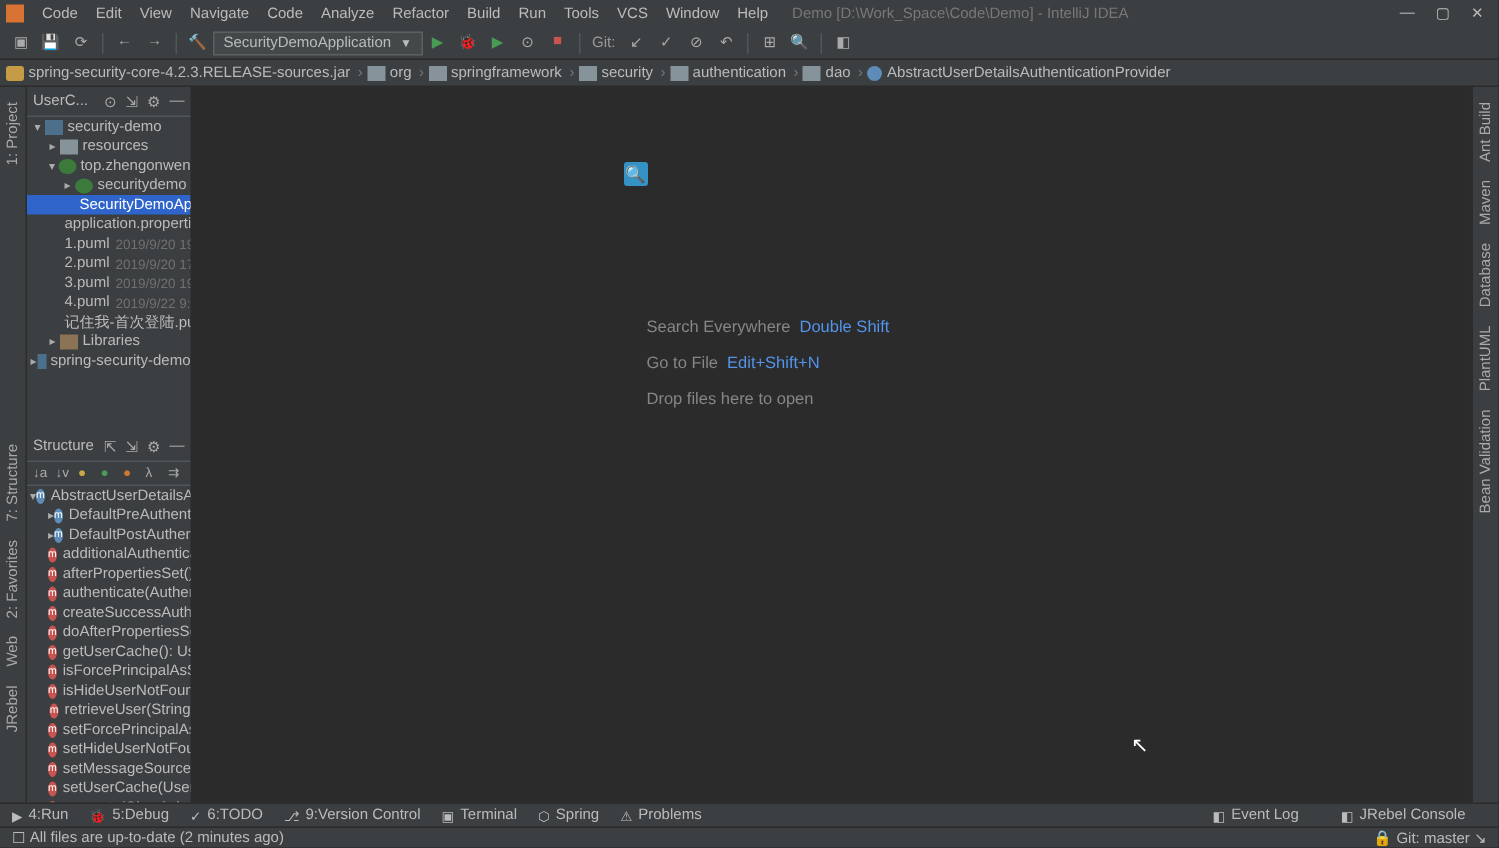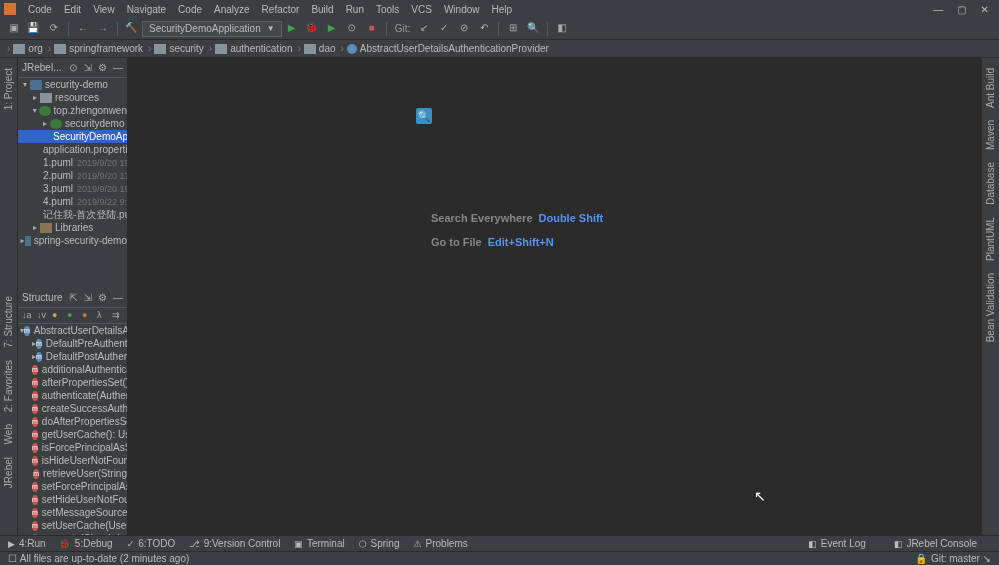--- a/index.html
+++ b/index.html
@@ -65,21 +65,21 @@
 .struct-tree { flex: 1; overflow: hidden; font-size: 10px; }
 .struct-row { display: flex; align-items: center; height: 13px; padding-left: 2px; white-space: nowrap; }
 .m-icon { width: 10px; height: 10px; border-radius: 50%; margin-right: 4px; display: inline-block; font-size: 7px; text-align: center; line-height: 10px; color: #fff; }
 .m-red { background: #c75450; }
 .m-blue { background: #5e8cb8; }
 
 
 .editor-area { flex: 1; background: #2b2b2b; position: relative; }
 .floating-icon { position: absolute; left: 288px; top: 50px; width: 16px; height: 16px; background: #3592c4; border-radius: 2px; display: flex; align-items: center; justify-content: center; color: #fff; font-size: 11px; }
 .hints { position: absolute; left: 303px; top: 148px; font-size: 11px; line-height: 24px; }
-.hints div { color: #868686; font-weight: bold; }
+.hints div { color: #868686; }
 .hints .key { color: #5394ec; margin-left: 6px; }
 
 
 .right-gutter { width: 18px; background: #3b3f41; border-left: 1px solid #2b2b2b; display: flex; flex-direction: column; align-items: center; padding-top: 4px; }
 
 
 .bottom-tools { position: absolute; bottom: 14px; left: 0; right: 0; height: 16px; background: #3b3f41; display: flex; align-items: center; padding: 0 8px; font-size: 10px; border-top: 1px solid #2b2b2b; }
 .bt-item { display: flex; align-items: center; margin-right: 14px; cursor: pointer; }
 .bt-item .bt-icon { margin-right: 4px; font-size: 9px; }
 .bt-right { margin-left: auto; display: flex; gap: 14px; }
@@ -99,20 +99,21 @@
   <span class="menu-item">Navigate</span>
   <span class="menu-item">Code</span>
   <span class="menu-item">Analyze</span>
   <span class="menu-item">Refactor</span>
   <span class="menu-item">Build</span>
   <span class="menu-item">Run</span>
   <span class="menu-item">Tools</span>
   <span class="menu-item">VCS</span>
   <span class="menu-item">Window</span>
   <span class="menu-item">Help</span>
+  <span class="title">Demo [D:\Work_Space\Code\Demo] - IntelliJ IDEA</span>
   <div class="win-controls">
     <span>—</span>
     <span>▢</span>
     <span>✕</span>
   </div>
 </div>
 
 <div class="toolbar">
   <span class="tb-icon">▣</span>
   <span class="tb-icon">💾</span>
@@ -138,20 +139,24 @@
   <span class="tb-icon">⊘</span>
   <span class="tb-icon">↶</span>
   <span class="sep"></span>
   <span class="tb-icon">⊞</span>
   <span class="tb-icon">🔍</span>
   <span class="sep"></span>
   <span class="tb-icon">◧</span>
 </div>
 
 <div class="breadcrumb">
+  <span class="bc-item">
+      <span class="bc-icon bc-jar"></span>
+      <span>spring-security-core-4.2.3.RELEASE-sources.jar</span>
+    </span>
     <span class="bc-sep">›</span>
   <span class="bc-item">
       <span class="bc-icon bc-folder"></span>
       <span>org</span>
     </span>
     <span class="bc-sep">›</span>
   <span class="bc-item">
       <span class="bc-icon bc-folder"></span>
       <span>springframework</span>
     </span>
@@ -182,21 +187,21 @@
   <div class="left-gutter">
     <span class="gutter-label">1: Project</span>
     <span class="gutter-label" style="margin-top:180px">7: Structure</span>
     <span class="gutter-label">2: Favorites</span>
     <span class="gutter-label">Web</span>
     <span class="gutter-label">JRebel</span>
   </div>
 
   <div class="project-panel">
     <div class="panel-header">
-      <span>JRebel...</span>
+      <span>UserC...</span>
       <div class="h-icons">
         <span>⊙</span>
         <span>⇲</span>
         <span>⚙</span>
         <span>—</span>
       </div>
     </div>
     <div class="tree" id="project-tree">
         <div class="tree-row" style="padding-left: 2px;">
           <span class="exp">▾</span>
@@ -268,20 +273,21 @@
           <span>spring-security-demo</span>
         </div>
       </div>
   </div>
 
   <div class="editor-area">
     <div class="floating-icon">🔍</div>
     <div class="hints">
       <div><span>Search Everywhere</span><span class="key">Double Shift</span></div>
       <div><span>Go to File</span><span class="key">Edit+Shift+N</span></div>
+      <div><span>Drop files here to open</span></div>
     </div>
   </div>
 
   <div class="right-gutter">
     <span class="gutter-label">Ant Build</span>
     <span class="gutter-label">Maven</span>
     <span class="gutter-label">Database</span>
     <span class="gutter-label">PlantUML</span>
     <span class="gutter-label">Bean Validation</span>
   </div>

